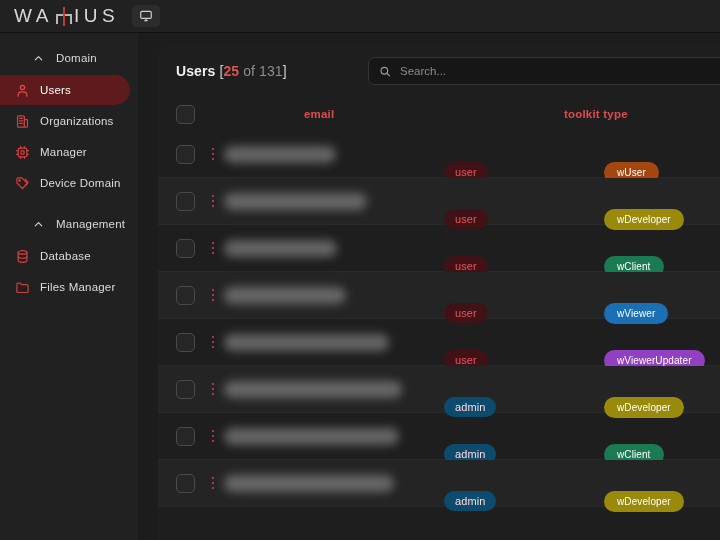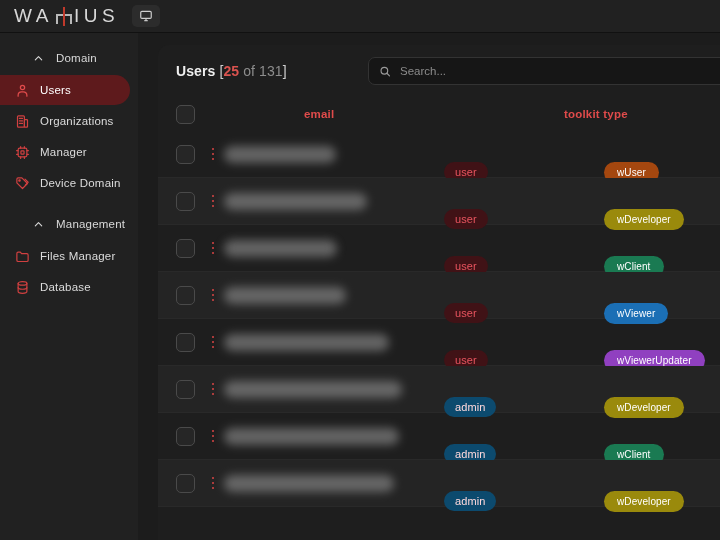--- a/index.html
+++ b/index.html
@@ -286,35 +286,35 @@
           <svg width="11" height="11" viewBox="0 0 24 24" fill="none" stroke="#d9d9d9" stroke-width="2.4" stroke-linecap="round" stroke-linejoin="round">
               <polyline points="5 15 12 8 19 15"></polyline>
             </svg>
         </span>
         <span class="sec-label">Management</span>
       </div>
 
       <div class="nav-item">
         <span class="ic">
           <svg width="15" height="15" viewBox="0 0 24 24" fill="none" stroke="#d14040" stroke-width="1.9" stroke-linecap="round" stroke-linejoin="round">
-            <path d="M3 7a2 2 0 0 1 2-2h3.5l2 2.5H19a2 2 0 0 1 2 2V18a2 2 0 0 1-2 2H5a2 2 0 0 1-2-2z"></path>
-          </svg>
-        </span>
-        <span class="nav-label">Files Manager</span>
-      </div>
-
-      <div class="nav-item">
-        <span class="ic">
-          <svg width="15" height="15" viewBox="0 0 24 24" fill="none" stroke="#d14040" stroke-width="1.9" stroke-linecap="round" stroke-linejoin="round">
             <ellipse cx="12" cy="5.5" rx="7" ry="2.8"></ellipse>
             <path d="M5 5.5v13c0 1.55 3.13 2.8 7 2.8s7-1.25 7-2.8v-13"></path>
             <path d="M5 12c0 1.55 3.13 2.8 7 2.8s7-1.25 7-2.8"></path>
           </svg>
         </span>
         <span class="nav-label">Database</span>
+      </div>
+
+      <div class="nav-item">
+        <span class="ic">
+          <svg width="15" height="15" viewBox="0 0 24 24" fill="none" stroke="#d14040" stroke-width="1.9" stroke-linecap="round" stroke-linejoin="round">
+            <path d="M3 7a2 2 0 0 1 2-2h3.5l2 2.5H19a2 2 0 0 1 2 2V18a2 2 0 0 1-2 2H5a2 2 0 0 1-2-2z"></path>
+          </svg>
+        </span>
+        <span class="nav-label">Files Manager</span>
       </div>
     </div>
 
     <div class="main">
       <div class="card">
 
         <div class="card-head">
           <div class="card-title">
             <span>Users</span><span class="brk"> [</span><span class="cnt-red">25</span><span class="cnt-dim"> of </span><span class="cnt-dim">131</span><span class="brk">]</span>
           </div>

